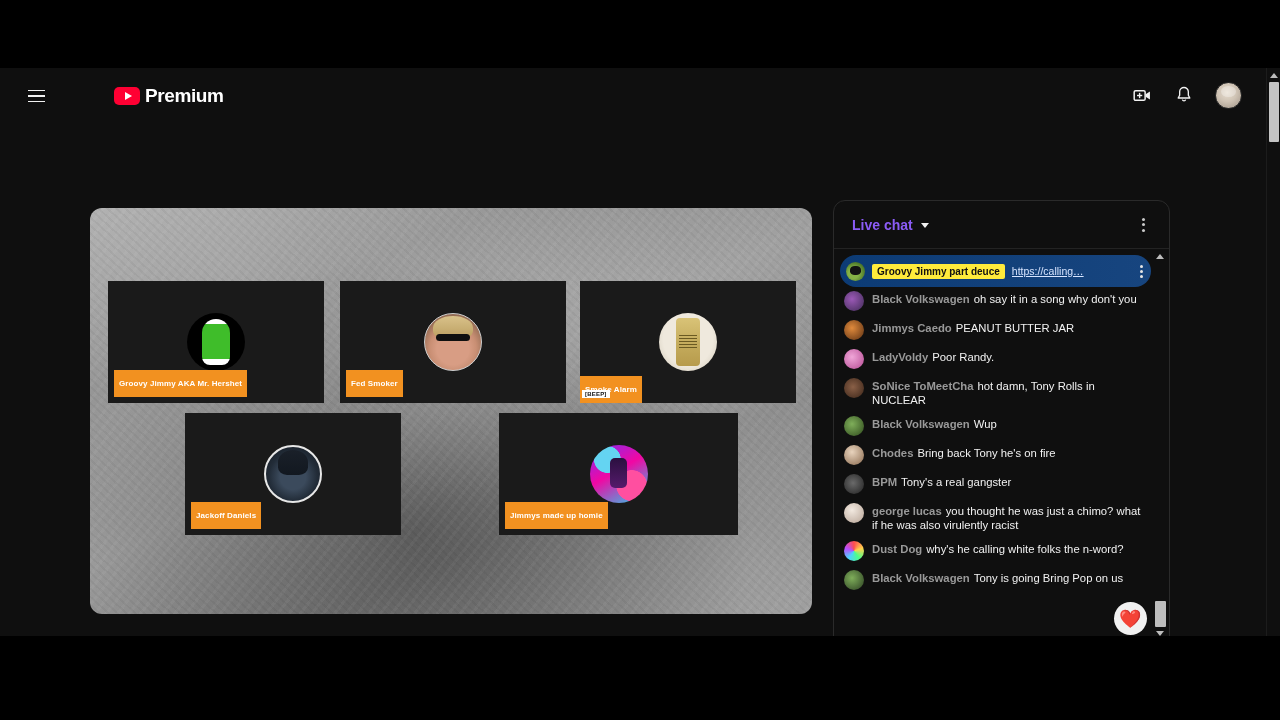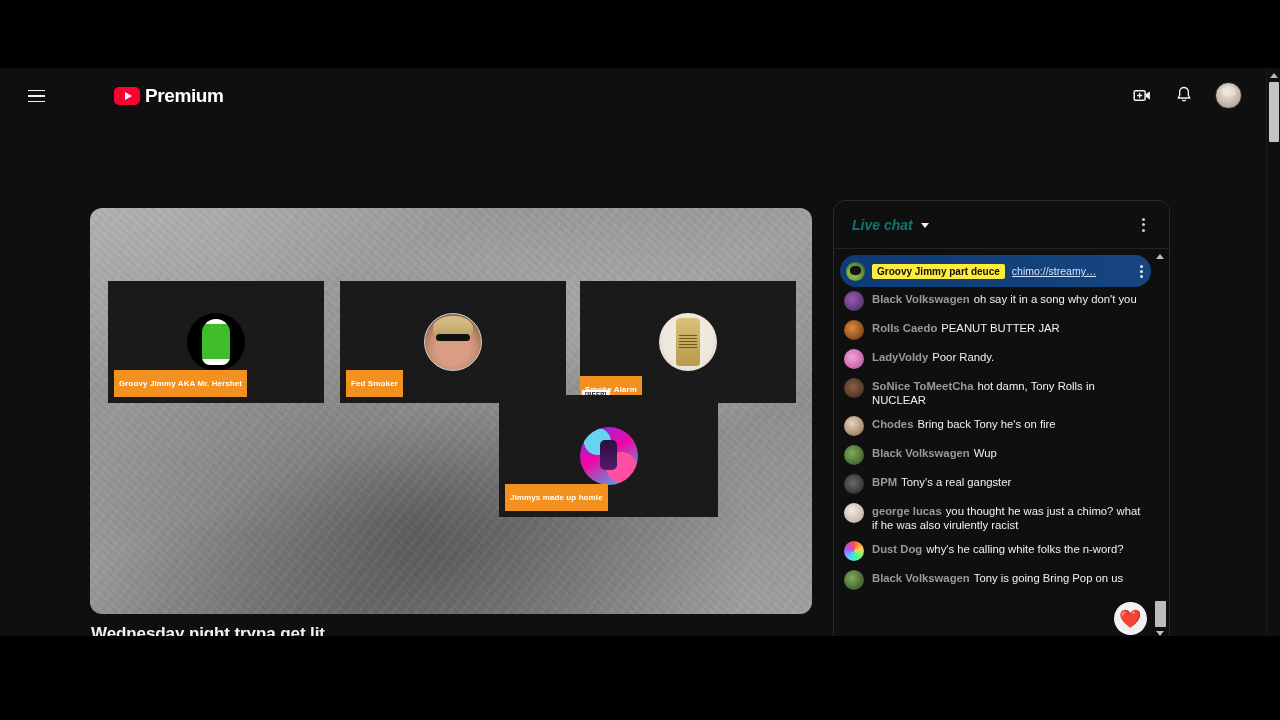--- a/index.html
+++ b/index.html
@@ -220,22 +220,22 @@
     width: 337px; height: 566px;
     background: #0f0f0f;
     border: 1px solid #2a2a2a; border-radius: 12px;
     overflow: hidden;
   }
   .chat-header {
     height: 48px; display: flex; align-items: center;
     padding: 0 12px 0 18px; border-bottom: 1px solid #232323;
   }
   .chat-title {
-    color: #0f766e; font-size: 14px; font-weight: bold;
-    display: flex; align-items: center; gap: 8px; cursor: pointer; font-style: italic;
+    color: #8b5cf6; font-size: 14px; font-weight: bold;
+    display: flex; align-items: center; gap: 8px; cursor: pointer;
   }
   .chev { width: 0; height: 0; border-left: 4.5px solid transparent; border-right: 4.5px solid transparent; border-top: 5px solid #f1f1f1; margin-top: 2px; }
   .chat-menu {
     margin-left: auto; width: 28px; height: 28px; cursor: pointer;
     display: flex; flex-direction: column; align-items: center; justify-content: center; gap: 2.5px;
   }
   .chat-menu i { display: block; width: 3px; height: 3px; border-radius: 50%; background: #c9c9c9; }
 
   .chat-body { position: relative; height: 392px; overflow: hidden; }
   .chat-scroll { position: absolute; right: 2px; top: 0; width: 14px; height: 392px; }
@@ -340,30 +340,33 @@
           <div class="tile-avatar av-fed"></div>
           <div class="tile-label">Fed Smoker</div>
         </div>
 
         <div class="tile" style="left:490px; top:73px; width:216px; height:122px;">
           <div class="tile-avatar av-alarm"></div>
         </div>
         <div class="tile-label above" style="position:absolute; left:490px; top:168px;">Smoke Alarm</div>
         <div class="caption-box" style="left:492px; top:182px;">[BEEP]</div>
 
-
-        <div class="tile" style="left:409px; top:187px; width:219px; height:122px;">
+        <div class="tile" style="left:95px; top:205px; width:216px; height:122px;">
+          <div class="tile-avatar av-jackoff"></div>
+          <div class="tile-label">Jackoff Daniels</div>
+        </div>
+
+        <div class="tile" style="left:409px; top:205px; width:239px; height:122px;">
           <div class="tile-avatar av-homie"></div>
           <div class="tile-label">Jimmys made up homie</div>
         </div>
 
       </div>
     </div>
 
-    <div class="vid-title">Wednesday night tryna get lit</div>
 
     <div class="chat">
 
       <div class="chat-header">
         <div class="chat-title">
           <span>Live chat</span>
           <span class="chev"></span>
         </div>
         <div class="chat-menu">
           <i></i>
@@ -384,49 +387,49 @@
             <div class="msg-av" style="background:radial-gradient(circle at 40% 40%,#9b59b6,#3f2b55)"></div>
             <div class="msg-txt">
               <span class="msg-auth">Black Volkswagen</span><span>oh say it in a song why don't you</span>
             </div>
           </div>
 
 
           <div class="msg">
             <div class="msg-av" style="background:radial-gradient(circle at 40% 40%,#e08a3c,#5a2f12)"></div>
             <div class="msg-txt">
-              <span class="msg-auth">Rolls Caedo</span><span>PEANUT BUTTER JAR</span>
+              <span class="msg-auth">Jimmys Caedo</span><span>PEANUT BUTTER JAR</span>
             </div>
           </div>
 
           <div class="msg">
             <div class="msg-av" style="background:radial-gradient(circle at 40% 40%,#f0a6d8,#b44a92)"></div>
             <div class="msg-txt">
               <span class="msg-auth">LadyVoldy</span><span>Poor Randy.</span>
             </div>
           </div>
 
           <div class="msg">
             <div class="msg-av" style="background:radial-gradient(circle at 45% 45%,#8a6047,#3a2418)"></div>
             <div class="msg-txt">
               <span class="msg-auth">SoNice ToMeetCha</span><span>hot damn, Tony Rolls in NUCLEAR</span>
             </div>
           </div>
 
           <div class="msg">
+            <div class="msg-av" style="background:radial-gradient(circle at 40% 40%,#7fae5a,#2e4a1c)"></div>
+            <div class="msg-txt">
+              <span class="msg-auth">Black Volkswagen</span><span>Wup</span>
+            </div>
+          </div>
+
+          <div class="msg">
             <div class="msg-av" style="background:radial-gradient(circle at 40% 35%,#e8d3bd,#8a6a4e)"></div>
             <div class="msg-txt">
               <span class="msg-auth">Chodes</span><span>Bring back Tony he's on fire</span>
-            </div>
-          </div>
-
-          <div class="msg">
-            <div class="msg-av" style="background:radial-gradient(circle at 40% 40%,#7fae5a,#2e4a1c)"></div>
-            <div class="msg-txt">
-              <span class="msg-auth">Black Volkswagen</span><span>Wup</span>
             </div>
           </div>
 
           <div class="msg">
             <div class="msg-av" style="background:radial-gradient(circle at 45% 45%,#6a6a6a,#202020)"></div>
             <div class="msg-txt">
               <span class="msg-auth">BPM</span><span>Tony's a real gangster</span>
             </div>
           </div>
 
@@ -448,21 +451,21 @@
             <div class="msg-av" style="background:radial-gradient(circle at 40% 40%,#7fae5a,#2b3f22)"></div>
             <div class="msg-txt">
               <span class="msg-auth">Black Volkswagen</span><span>Tony is going Bring Pop on us</span>
             </div>
           </div>
         </div>
 
         <div class="pinned">
           <div class="pin-av"></div>
           <span class="pin-name">Groovy Jimmy part deuce</span>
-          <span class="pin-link">chimo://streamy…</span>
+          <span class="pin-link">https://calling…</span>
           <span class="pin-dots">
             <i></i>
               <i></i>
               <i></i>
           </span>
         </div>
 
         <div class="heart-btn">❤️</div>
 
         <div class="chat-scroll">

